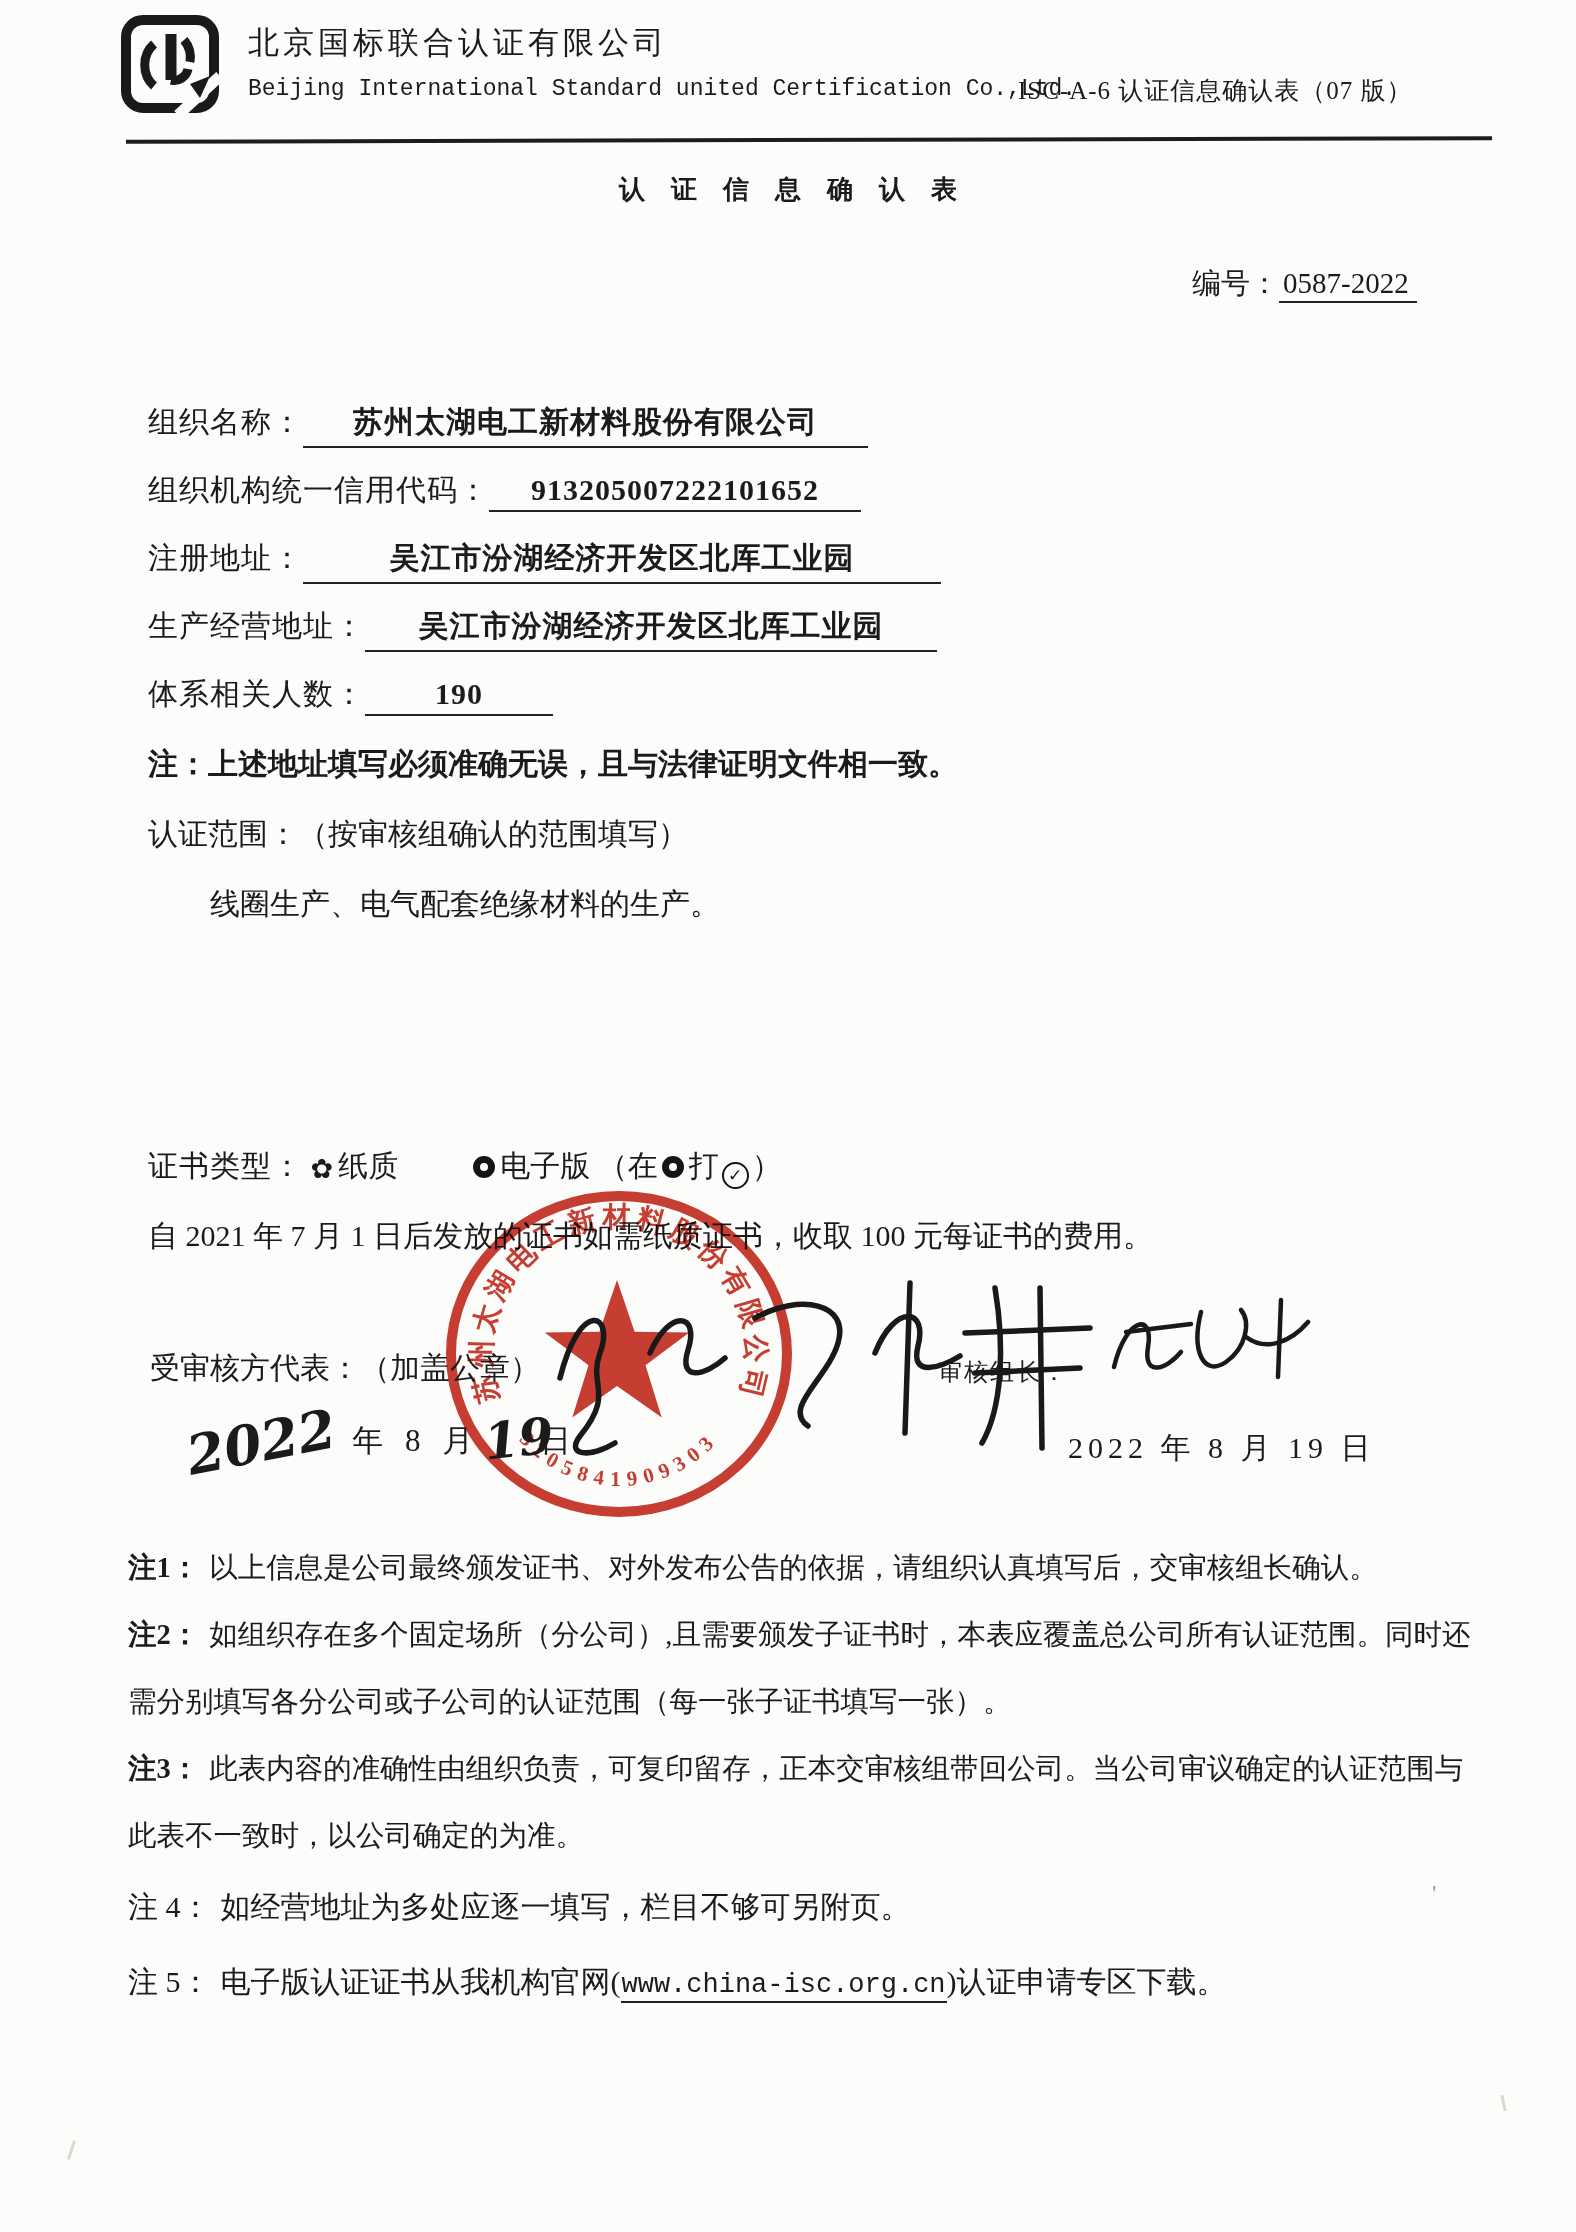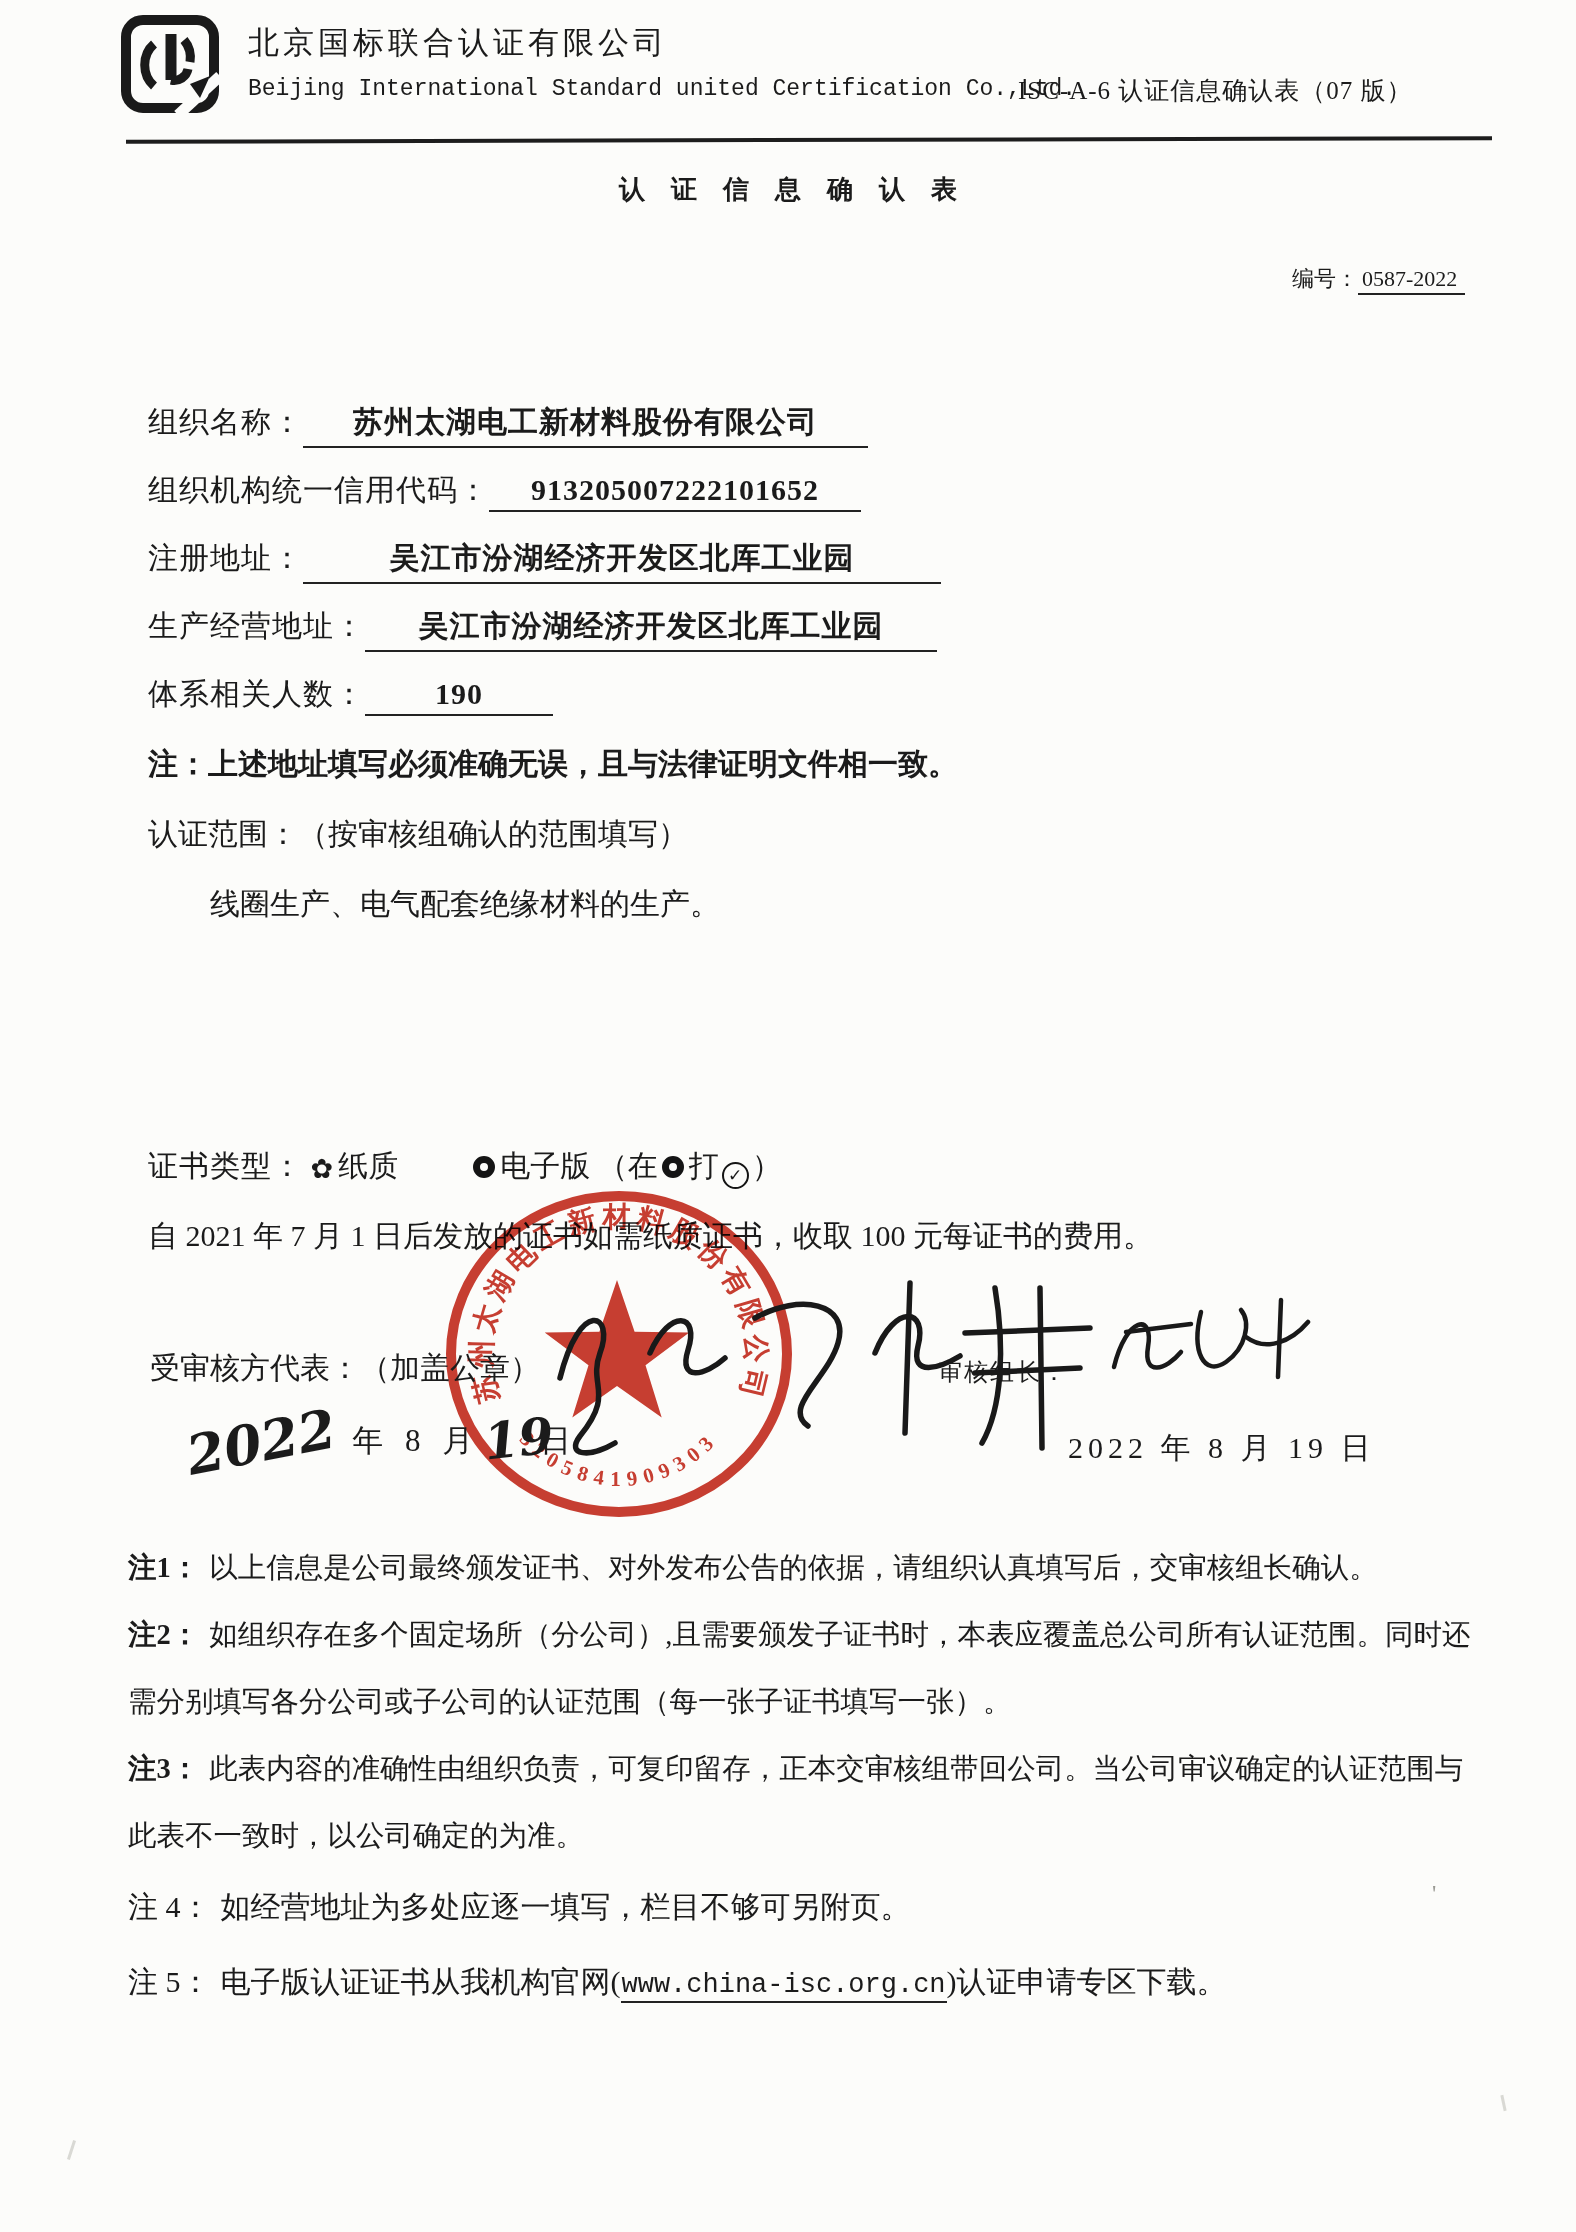--- a/index.html
+++ b/index.html
@@ -13,21 +13,21 @@
   .logo{position:absolute;left:120px;top:14px;}
   .hdr-cn{position:absolute;left:248px;top:22px;font-size:31px;letter-spacing:4px;}
   .hdr-en{position:absolute;left:248px;top:76px;font-size:23px;
           font-family:"Liberation Mono","DejaVu Sans Mono",monospace;}
   .form-code{position:absolute;left:1018px;top:74px;font-size:25px;letter-spacing:1px;}
   .rule{position:absolute;left:126px;top:138px;width:1366px;height:4px;background:#1d1d1d;
         transform:rotate(-0.15deg);}
   
   .title{position:absolute;left:0;top:172px;width:100%;text-align:center;
          font-size:26px;font-weight:600;letter-spacing:26px;text-indent:26px;}
-  .doc-no{position:absolute;left:1292px;top:264px;font-size:22px;white-space:nowrap;}
+  .doc-no{position:absolute;left:1192px;top:264px;font-size:29px;white-space:nowrap;}
   .u{border-bottom:2.5px solid #222;}
   .doc-no .u{padding:0 8px 2px 4px;}
   
   .row{position:absolute;left:148px;font-size:30px;white-space:nowrap;}
   .lbl{letter-spacing:1px;}
   .val{display:inline-block;text-align:center;font-weight:600;padding-bottom:3px;letter-spacing:1px;}
   .w0{width:565px;} .w1{width:372px;} .w2{width:638px;} .w3{width:572px;} .w4{width:188px;}
   .b{font-weight:bold;}
   
   .flower{font-family:"DejaVu Sans",sans-serif;font-size:27px;vertical-align:-2px;margin-right:5px;}

